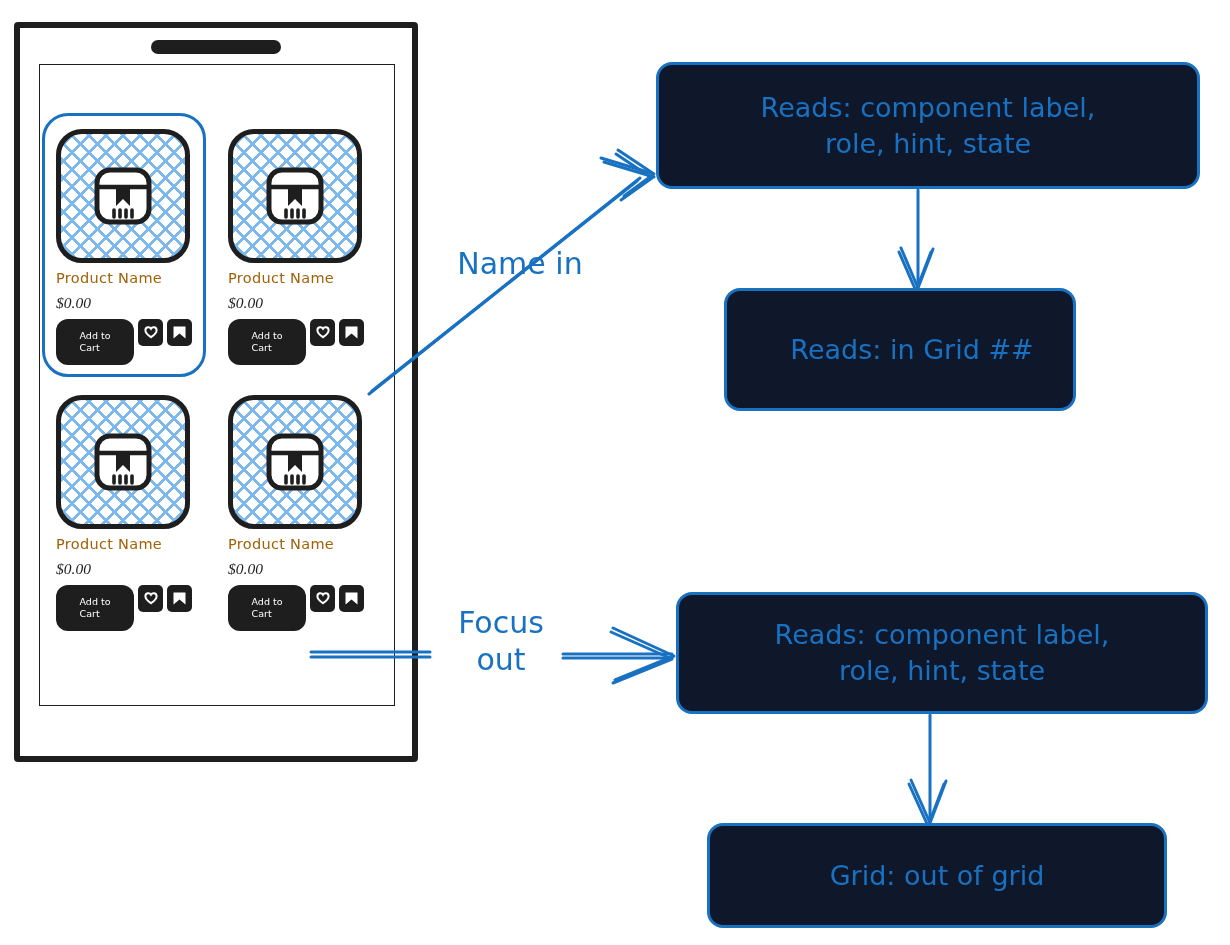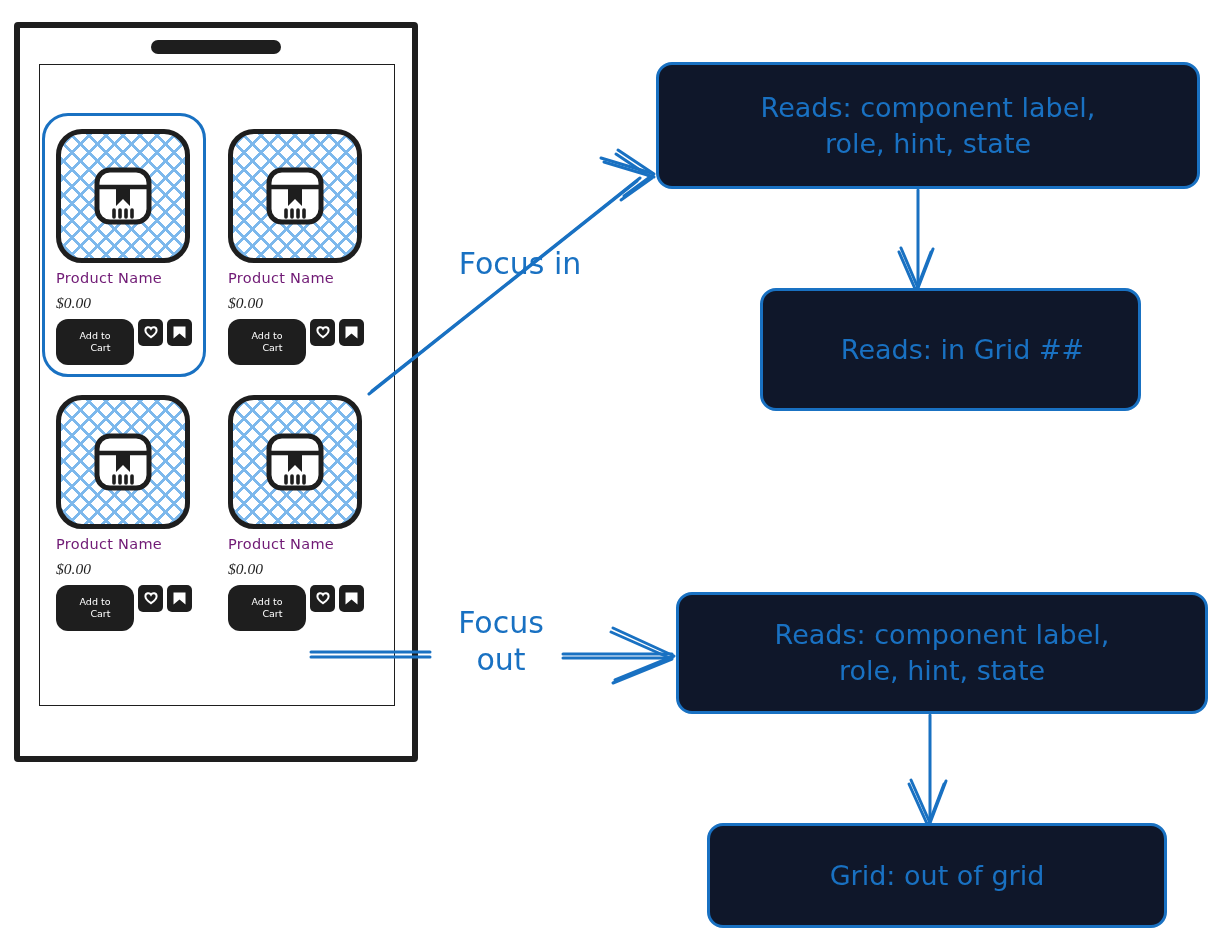--- a/index.html
+++ b/index.html
@@ -76,21 +76,21 @@
   .pkg-icon {
     position: absolute;
     left: 50%; top: 50%;
     transform: translate(-50%, -50%);
   }
   .product-name {
     margin-top: 7px;
     font-family: "DejaVu Sans", sans-serif;
     font-size: 14.5px;
     letter-spacing: .3px;
-    color: #701a75;
+    color: #a16207;
     white-space: nowrap;
   }
   .product-price {
     margin-top: 8px;
     font-family: Liberation Serif, serif;
     font-size: 15.5px;
     font-style: italic;
     color: #1e1e1e;
   }
   .card-actions {
@@ -104,21 +104,21 @@
     background: #1e1e1e;
     color: #ffffff;
     border: none;
     border-radius: 12px;
     font-family: "DejaVu Sans", sans-serif;
     font-size: 9.5px;
     line-height: 12px;
     display: flex;
     align-items: center;
     justify-content: center;
-    text-align: right;
+    text-align: left;
     padding: 0 4px;
     white-space: pre-line;
     cursor: pointer;
   }
   .icon-btn {
     width: 25px; height: 27px;
     background: #1e1e1e;
     border-radius: 5px;
     display: flex;
     align-items: center;
@@ -157,21 +157,21 @@
     justify-content: center;
     text-align: center;
     color: #1971c2;
     font-family: "DejaVu Sans", sans-serif;
     font-size: 27px;
     line-height: 1.32;
     padding: 6px 18px;
     white-space: pre-line;
   }
   #note-focus-in-top   { left: 656px; top: 62px;  width: 544px; height: 127px; }
-  #note-focus-in-grid  { left: 760px; top: 288px; width: 381px; height: 123px; padding-left: 42px; }
+  #note-focus-in-grid  { left: 724px; top: 288px; width: 352px; height: 123px; padding-left: 42px; }
   #note-focus-out-top  { left: 676px; top: 592px; width: 532px; height: 122px; }
   #note-focus-out-grid { left: 707px; top: 823px; width: 460px; height: 105px; }
 
   
   .edge-label {
     position: absolute;
     color: #1971c2;
     font-family: "DejaVu Sans", sans-serif;
     font-size: 30px;
     line-height: 1.22;
@@ -366,18 +366,18 @@
   <div class="note-box" id="note-focus-in-top">Reads: component label,
 role, hint, state</div>
 
   <div class="note-box" id="note-focus-in-grid">Reads: in Grid ##</div>
 
   <div class="note-box" id="note-focus-out-top">Reads: component label,
 role, hint, state</div>
 
   <div class="note-box" id="note-focus-out-grid">Grid: out of grid</div>
 
-  <div class="edge-label" id="label-focus-in">Focus in</div>
+  <div class="edge-label" id="label-focus-in">Name in</div>
 
   <div class="edge-label" id="label-focus-out">Focus
 out</div>
 
 </div>
 
 </body></html>

